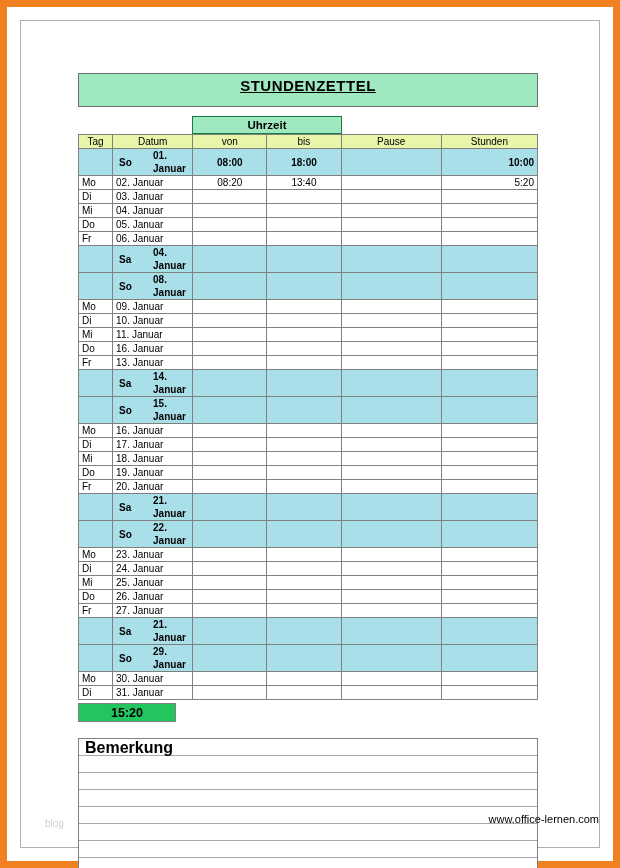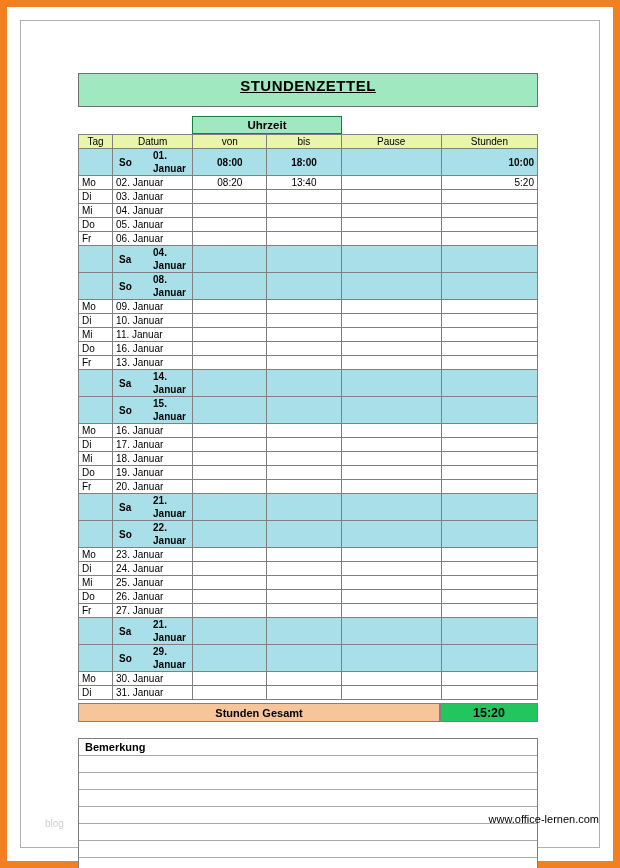--- a/index.html
+++ b/index.html
@@ -130,21 +130,21 @@
   .remark{
     margin-top:16px;
     width:460px;
     border:1px solid #808080;
     box-sizing:border-box;
     background:#fff;
   }
   .remark .rl{
     height:17px;
     border-bottom:1px solid #a8a8a8;
-    font-size:11px;
+    font-size:16px;
     font-weight:bold;
     padding:1px 0 0 6px;
     box-sizing:border-box;
     line-height:15px;
   }
   .remark .rl:last-child{border-bottom:none;}
   .footer{
     position:absolute;
     left:0;right:0;
     bottom:22px;
@@ -433,21 +433,20 @@
               <td class="datum">31. Januar</td>
               <td class="vb"></td>
               <td class="vb"></td>
               <td class="pause"></td>
               <td class="stunden"></td>
             </tr>
           </tbody>
       </table>
 
       <div class="totalrow">
-        <div class="total-label">Stunden Gesamt</div>
         <div class="total-value">15:20</div>
       </div>
 
       <div class="remark" id="remark">
           <div class="rl">Bemerkung</div>
           <div class="rl"></div>
           <div class="rl"></div>
           <div class="rl"></div>
           <div class="rl"></div>
           <div class="rl"></div>

